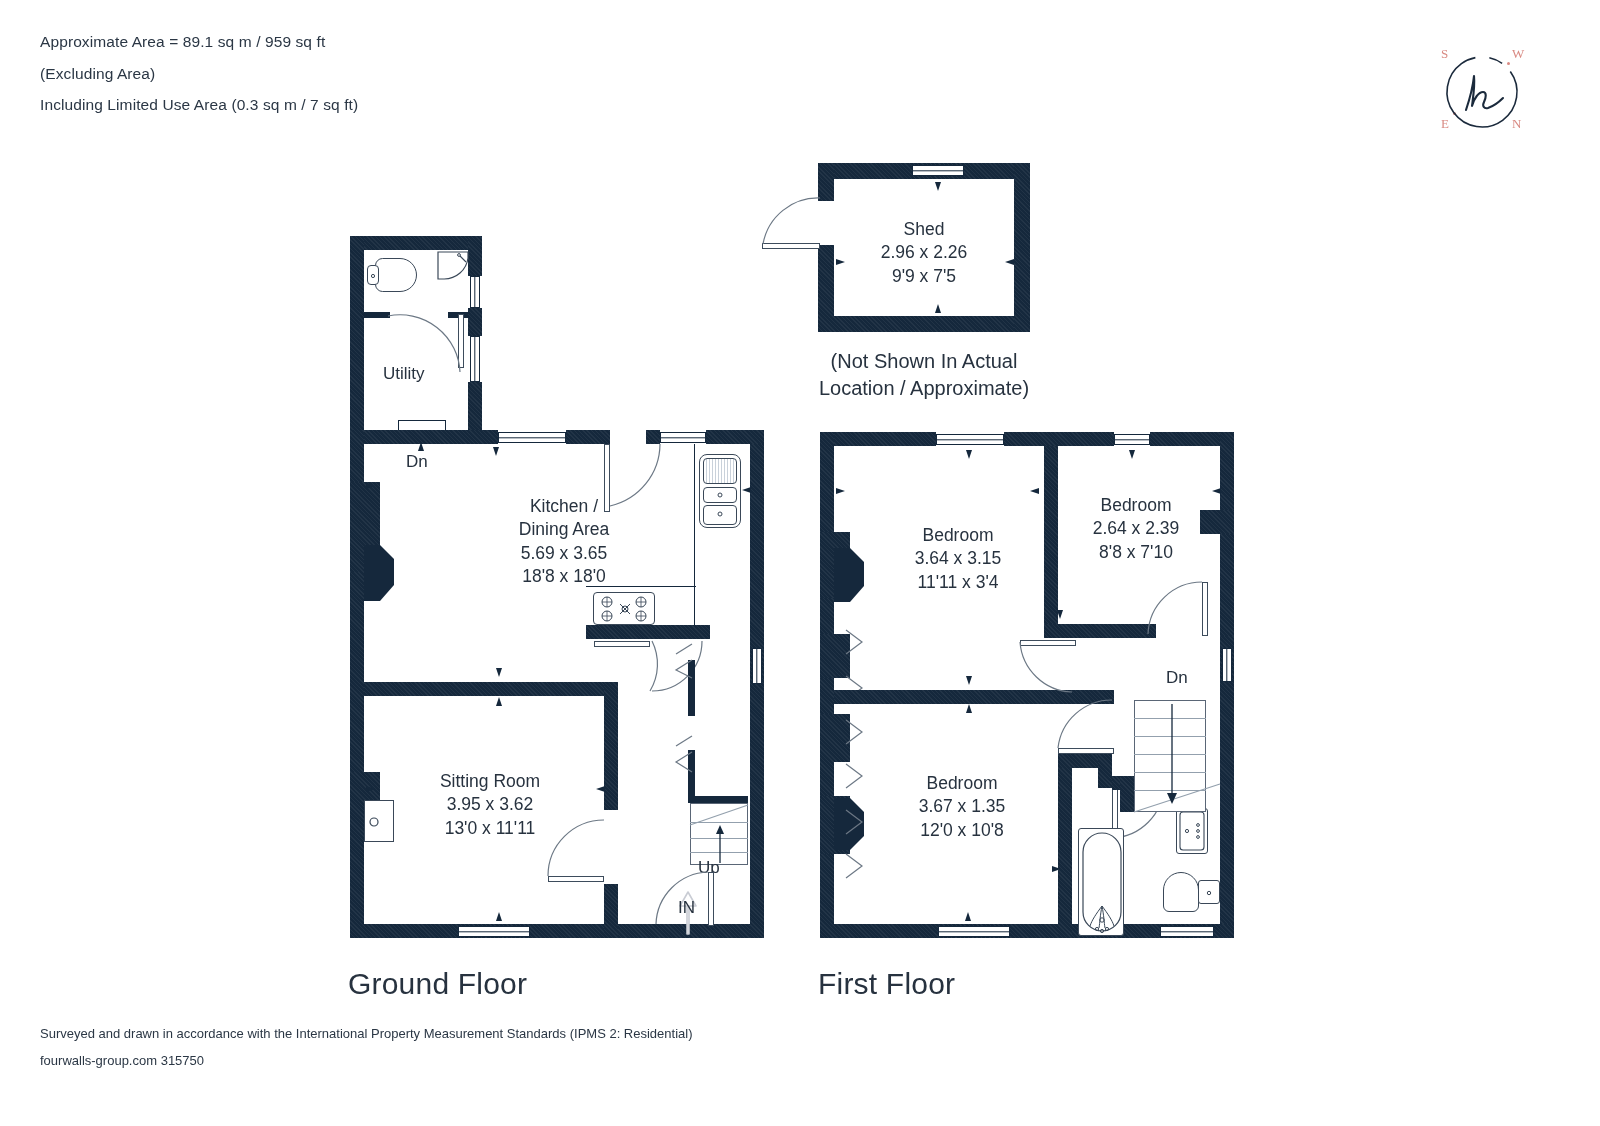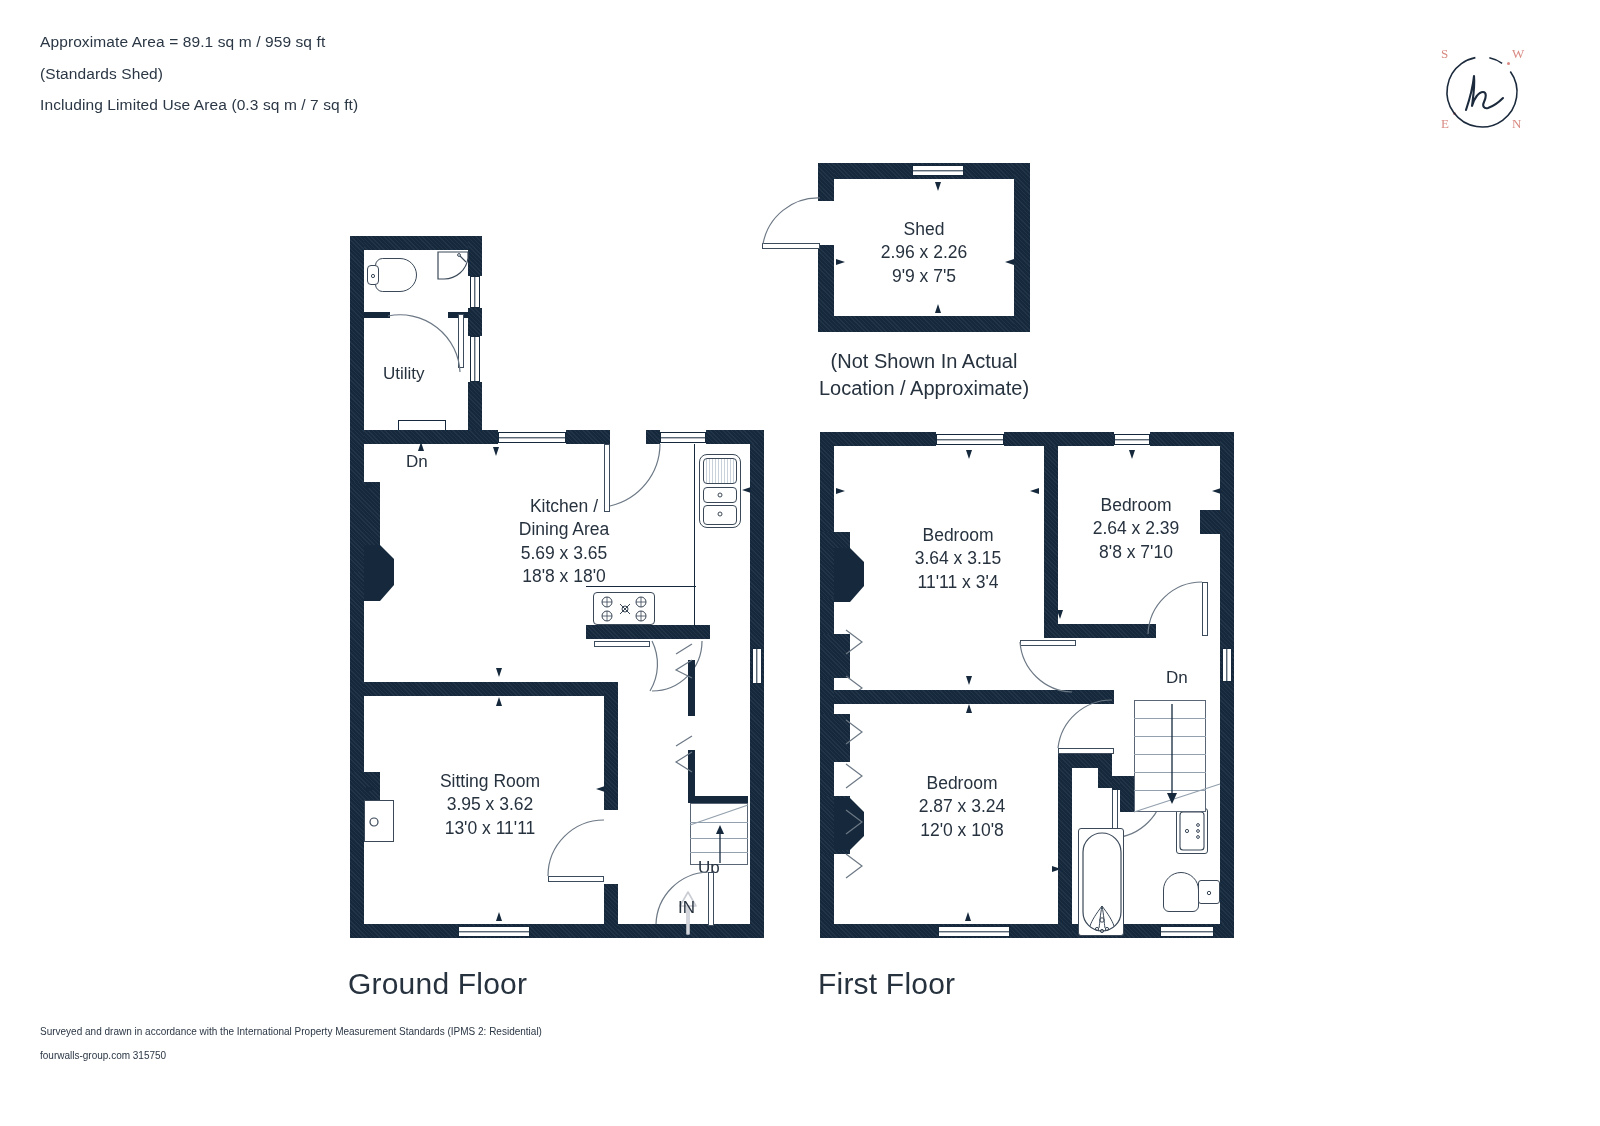--- a/index.html
+++ b/index.html
@@ -58,21 +58,21 @@
   #compass .dot-w { left: 83px; top: 20px; }
   #compass .dot-e { left: 29px; top: 70px; }
 
   
   #footer {
     position: absolute;
     left: 40px;
     top: 1027px;
   }
   #footer div {
-    font-size: 10px;
+    font-size: 13px;
     color: #2b3745;
     line-height: 1.0;
     margin-bottom: 14px;
     white-space: nowrap;
   }
 
   
   .floor-title {
     position: absolute;
     font-size: 30px;
@@ -150,21 +150,21 @@
 
   svg.ov { position: absolute; overflow: visible; }
 </style>
 </head>
 <body>
 
 <div id="page">
 
   <div id="header">
     <div>Approximate Area = 89.1 sq m / 959 sq ft</div>
-    <div>(Standards Shed)</div>
+    <div>(Excluding Area)</div>
     <div>Including Limited Use Area (0.3 sq m / 7 sq ft)</div>
   </div>
 
   <div id="compass">
     <span class="c-letter c-s">S</span>
     <span class="c-letter c-w">W</span>
     <span class="c-letter c-e">E</span>
     <span class="c-letter c-n">N</span>
     <span class="c-dot dot-w"></span>
     <span class="c-dot dot-e"></span>
@@ -505,21 +505,21 @@
       <div>3.64 x 3.15</div>
       <div>11'11 x 3'4</div>
     </div>
     <div class="room-label" style="left:1072px;top:494px;width:128px;">
       <div>Bedroom</div>
       <div>2.64 x 2.39</div>
       <div>8'8 x 7'10</div>
     </div>
     <div class="room-label" style="left:898px;top:772px;width:128px;">
       <div>Bedroom</div>
-      <div>2.87 x 3.24</div>
+      <div>3.67 x 1.35</div>
       <div>12'0 x 10'8</div>
     </div>
 
     <div class="floor-title" id="ff-title">First Floor</div>
   </div>
 
   <div id="footer">
     <div>Surveyed and drawn in accordance with the International Property Measurement Standards (IPMS 2: Residential)</div>
     <div>fourwalls-group.com 315750</div>
   </div>

